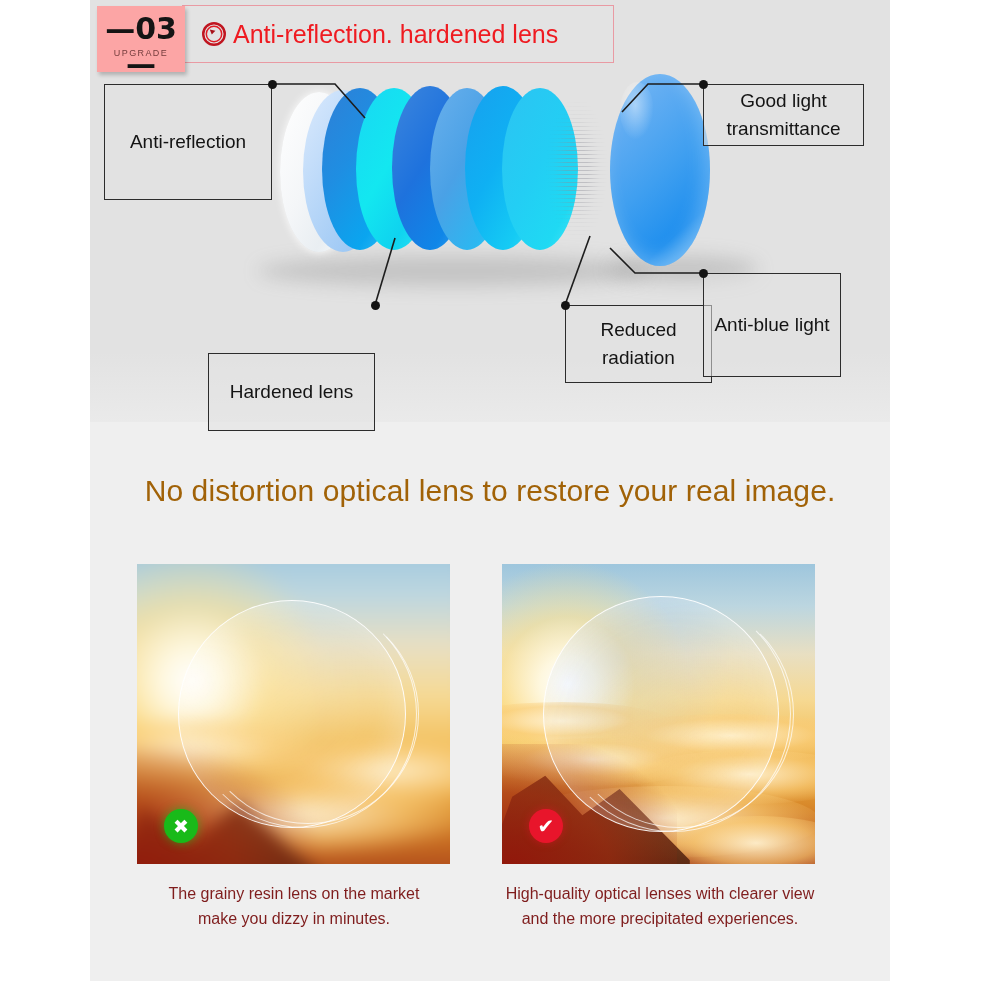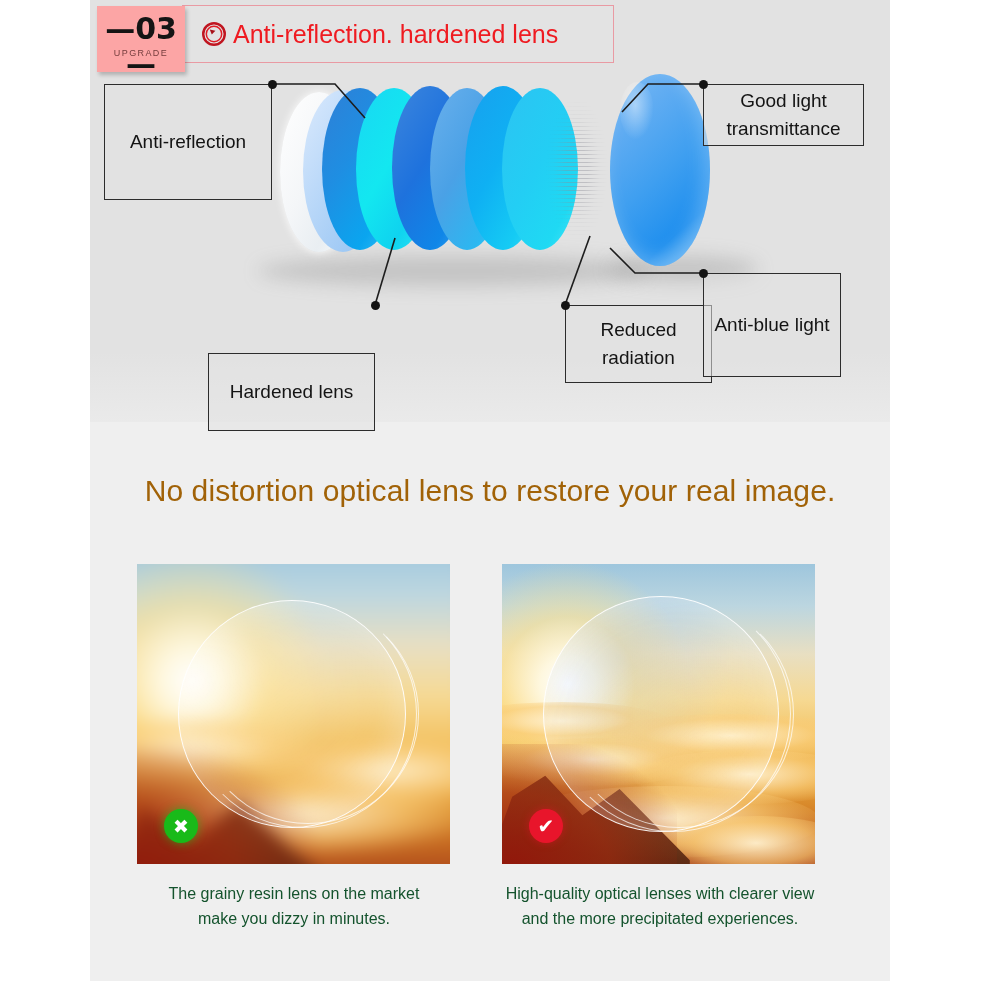--- a/index.html
+++ b/index.html
@@ -192,21 +192,21 @@
     color:#fff; font-weight:800; font-size:19px;
     font-family:"DejaVu Sans", sans-serif;
     z-index:4;
   }
   .mark-x{ left:27px; bottom:21px; background:#19ba19; box-shadow:0 0 10px rgba(25,186,25,.65); }
   .mark-check{ left:27px; bottom:21px; background:#e8152b; box-shadow:0 0 8px rgba(232,21,43,.45); font-size:20px; }
 
   .caption{
     position:absolute; width:340px;
     text-align:center;
-    font-size:16px; color:#14532d; line-height:1.55;
+    font-size:16px; color:#7f1d1d; line-height:1.55;
     font-family:"Liberation Sans", sans-serif;
   }
   .caption-left{ left:34px; top:460px; }
   .caption-right{ left:400px; top:460px; }
 </style>
 </head>
 <body>
 
 <div id="page">
 

